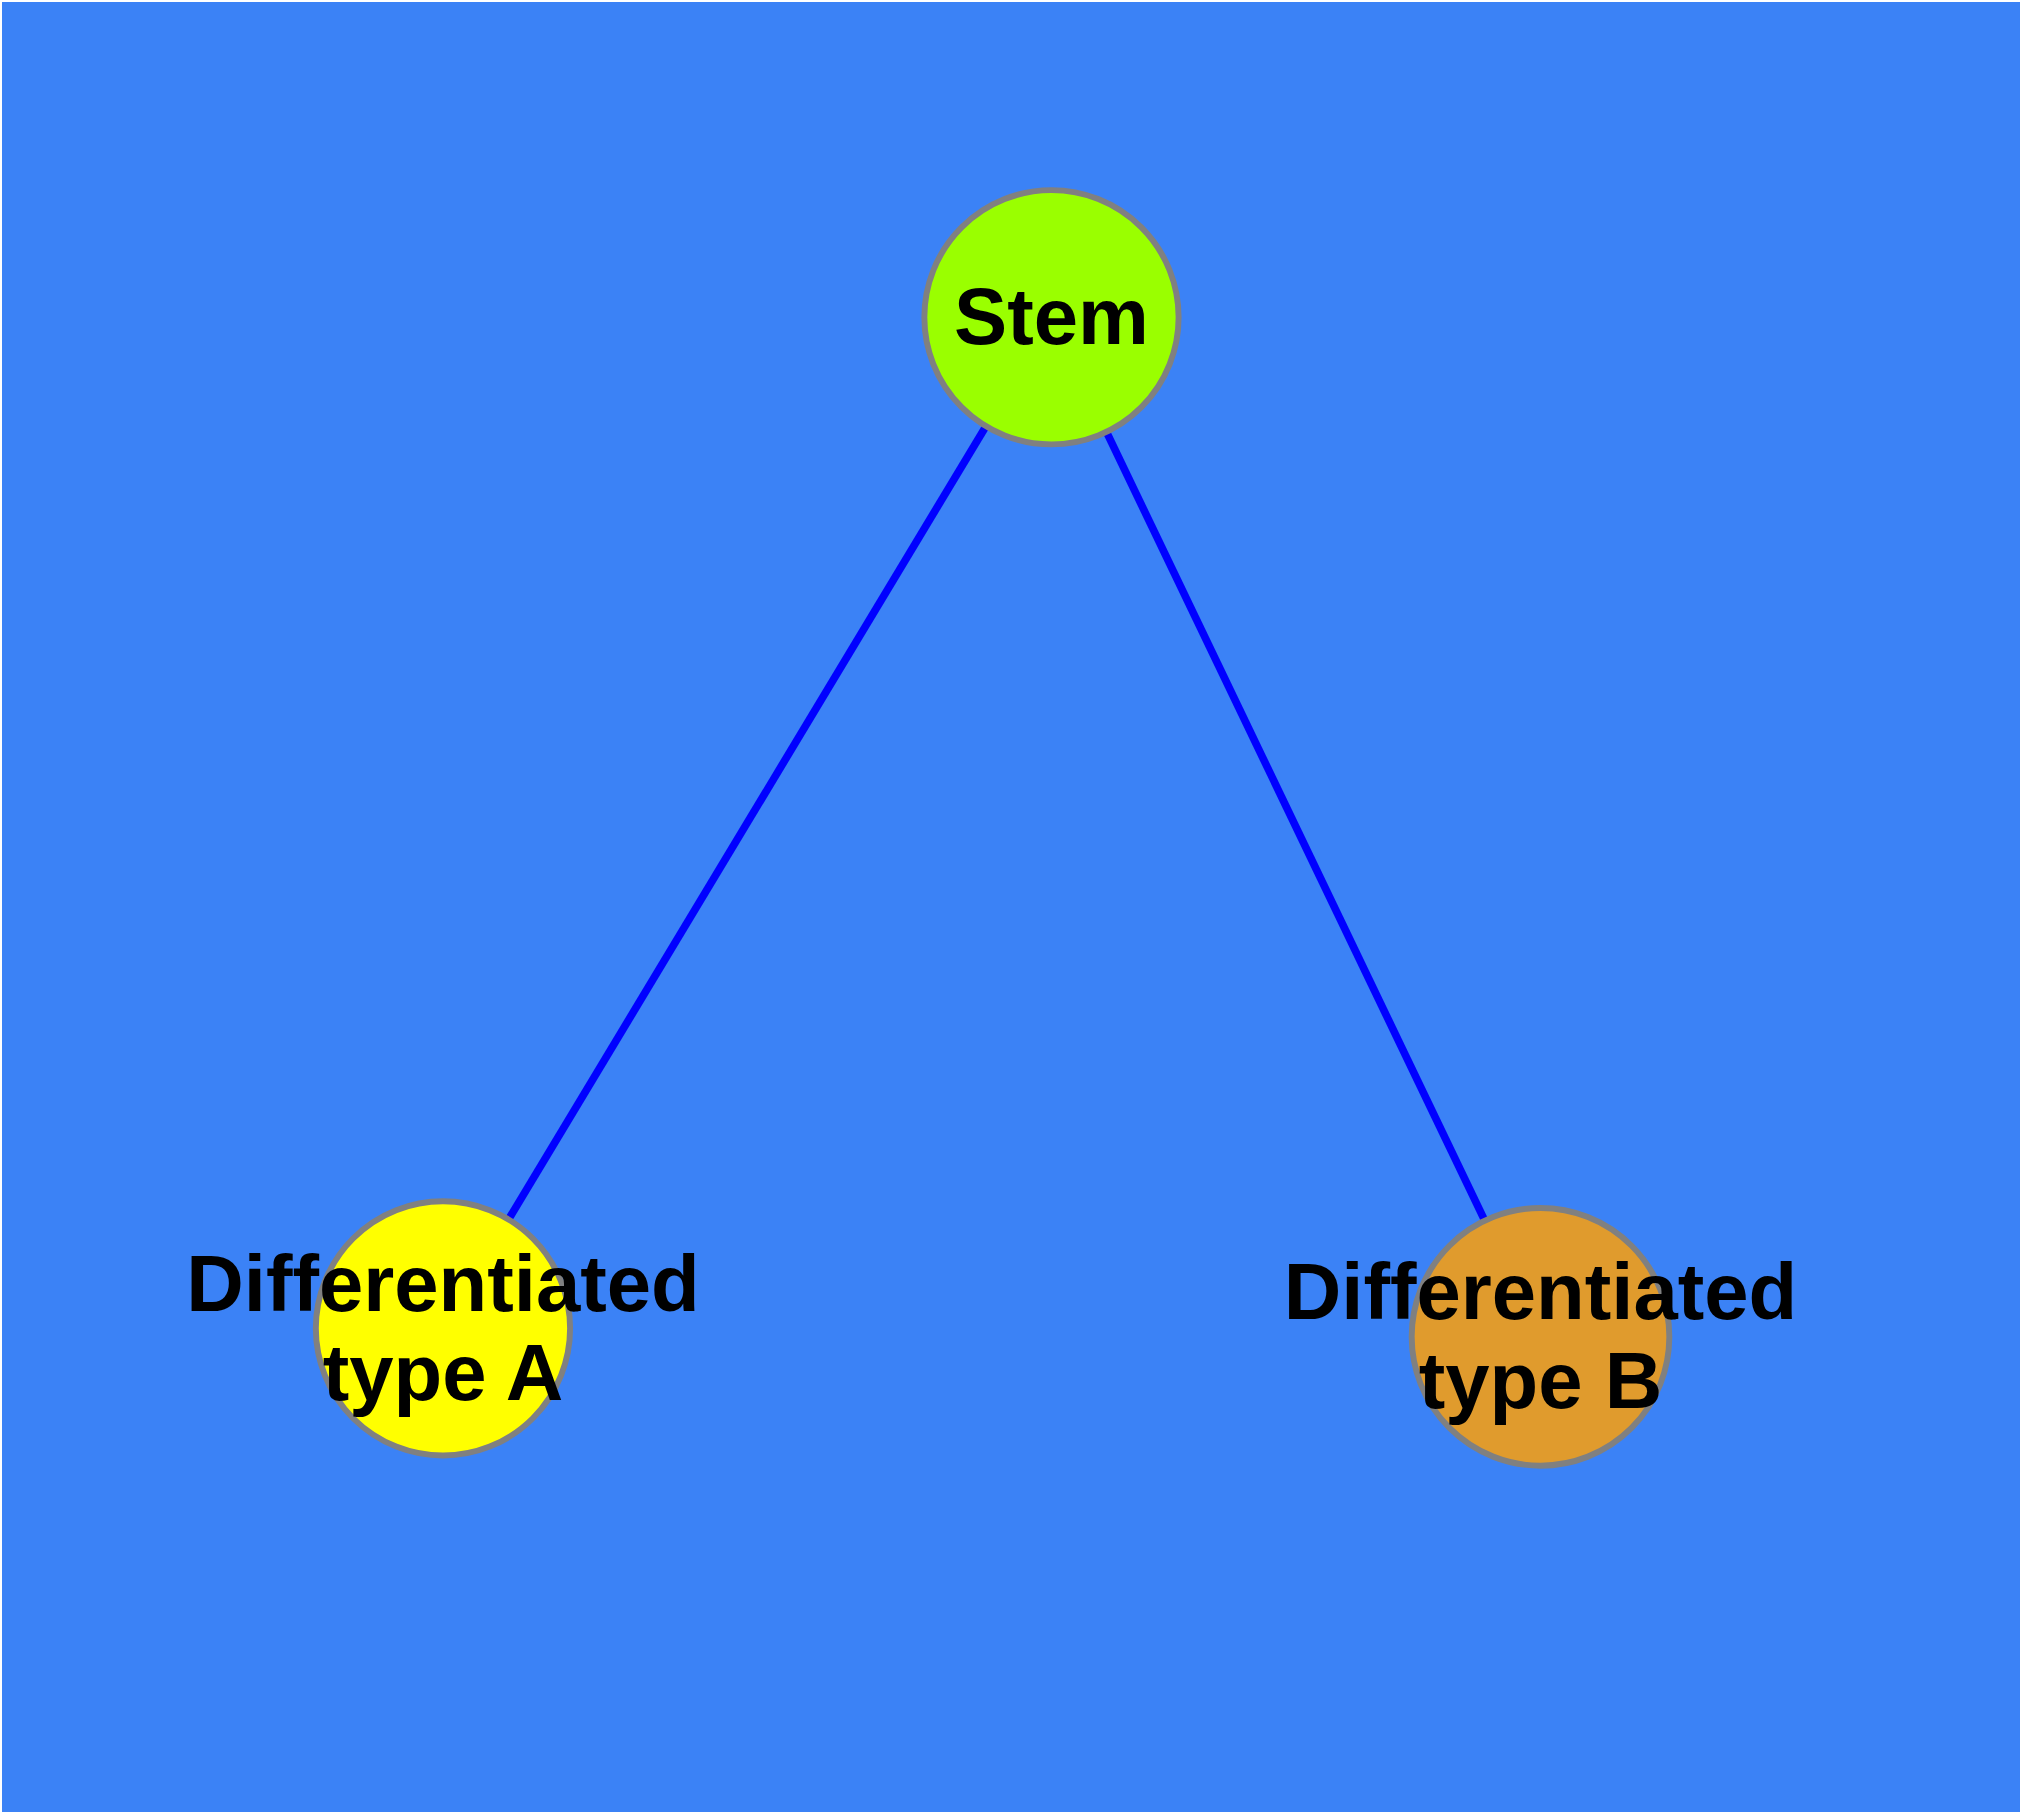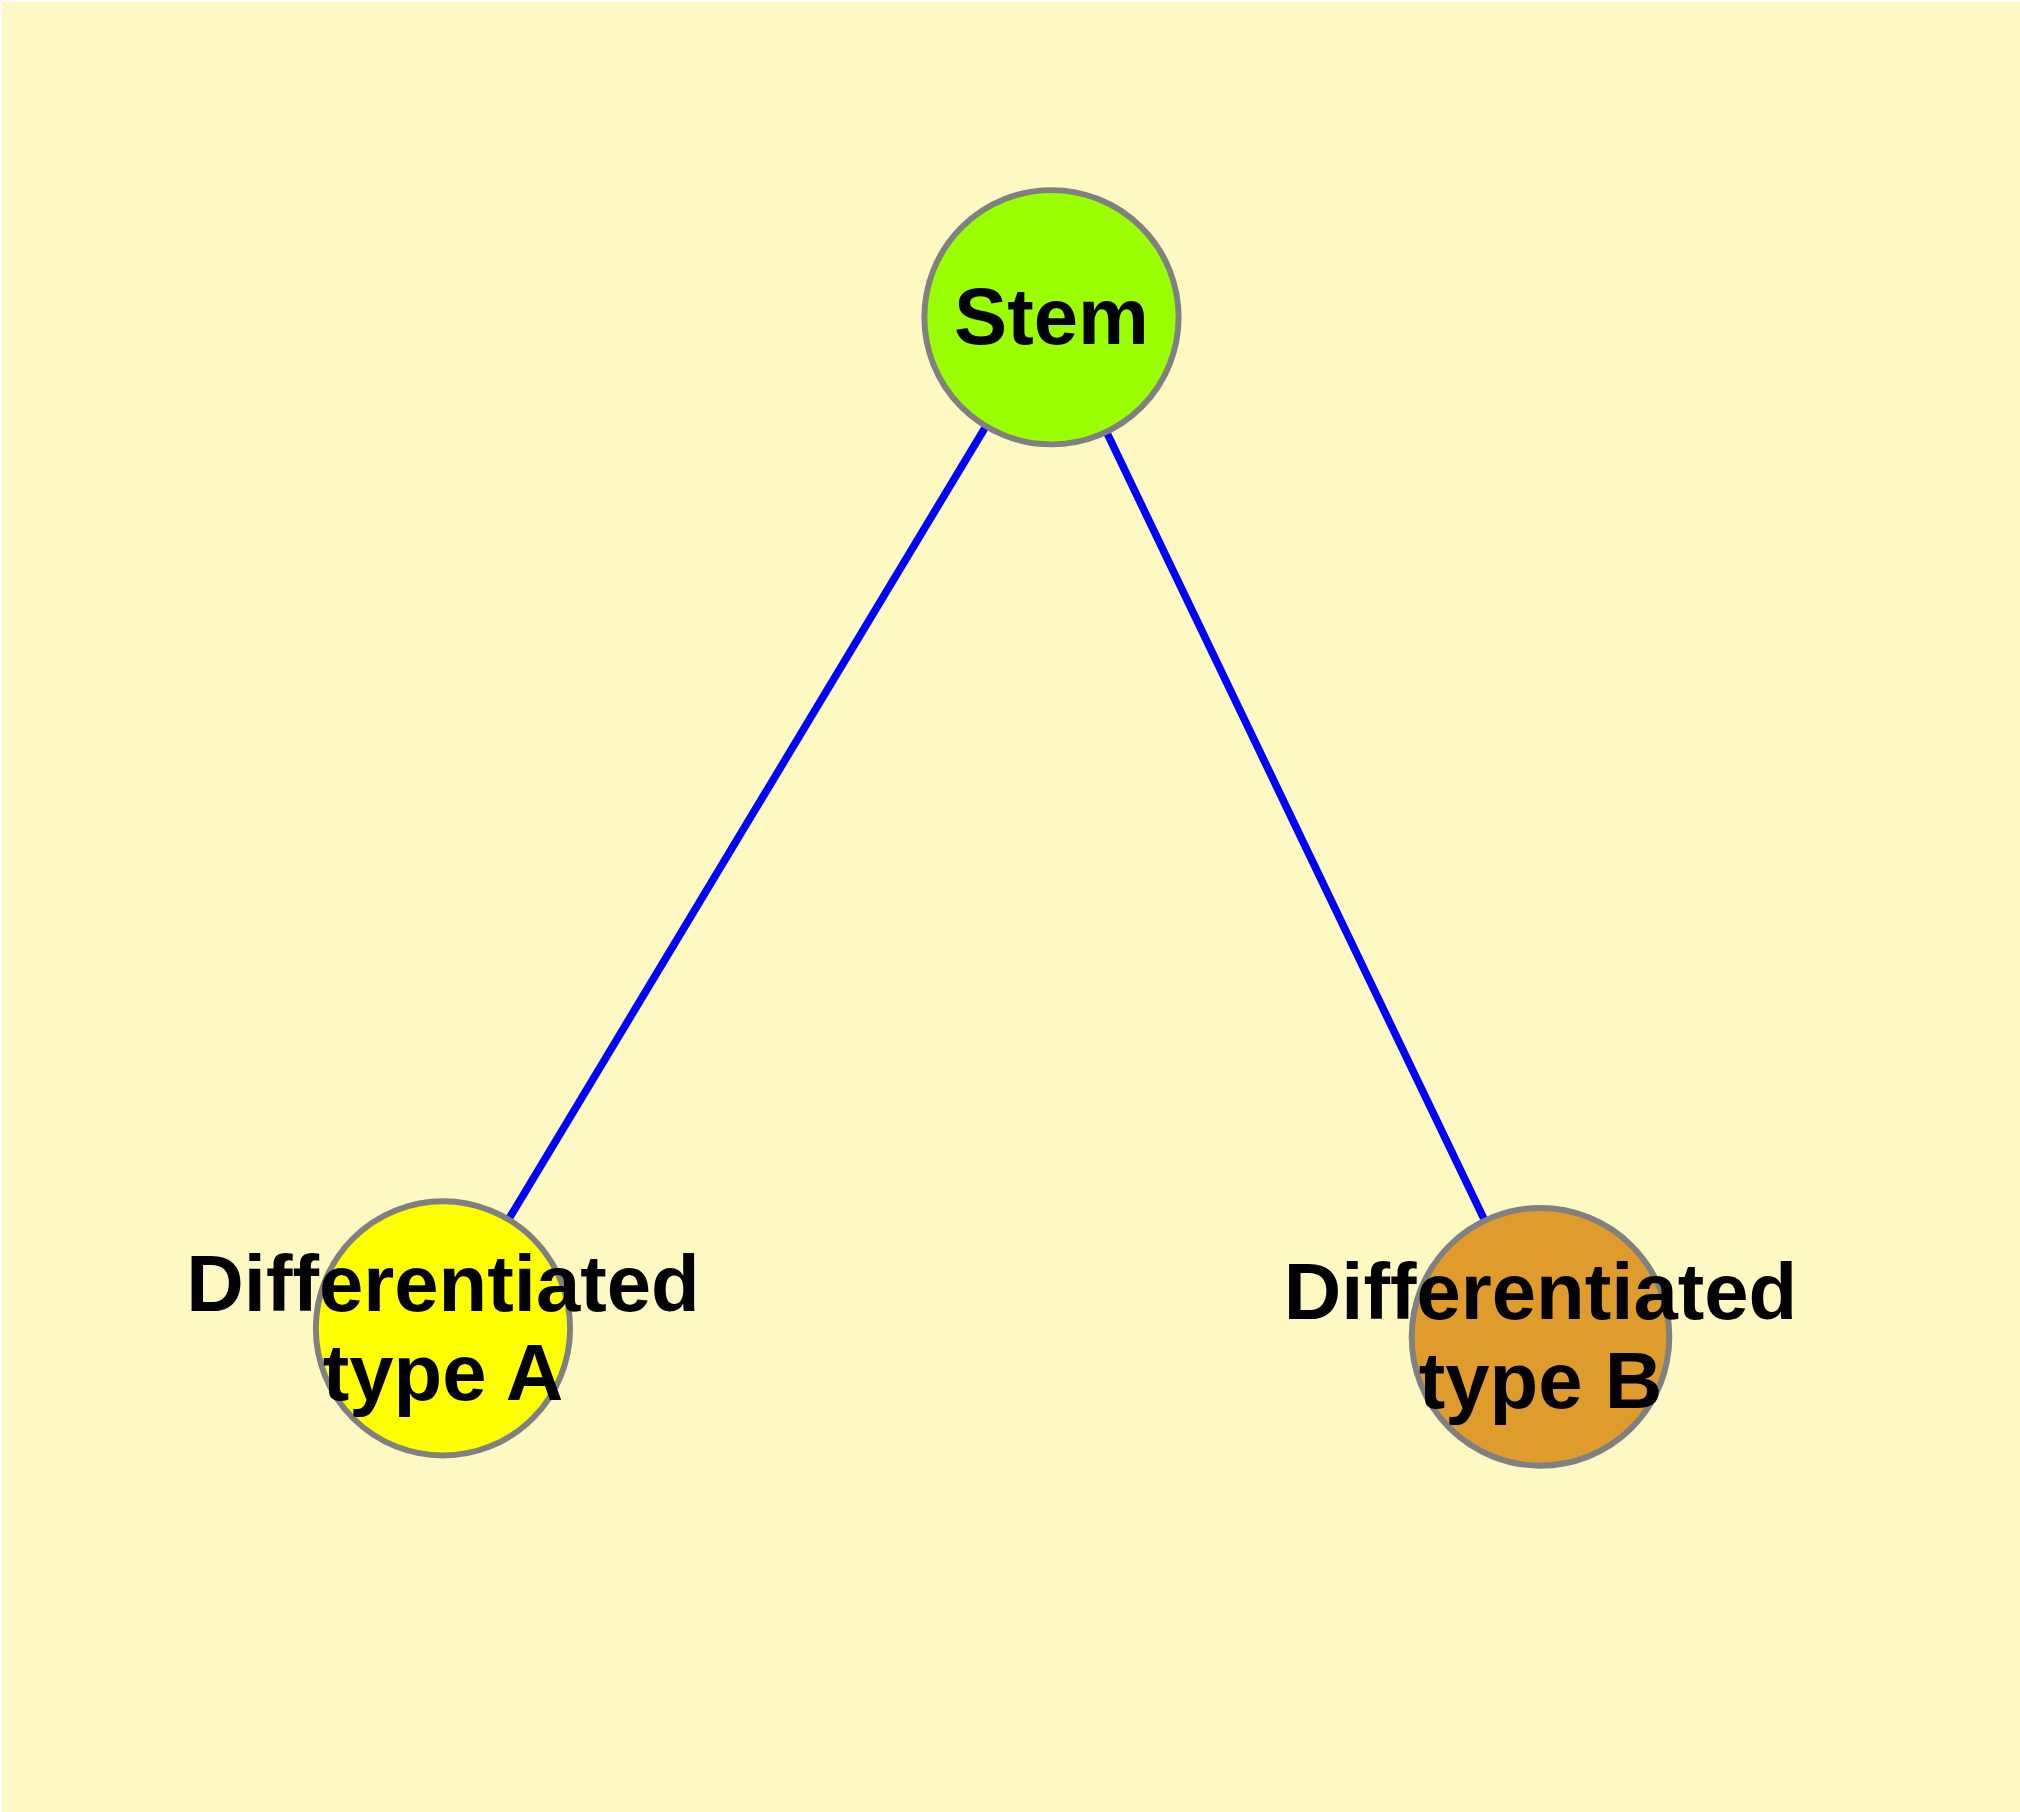--- a/index.html
+++ b/index.html
@@ -40,21 +40,21 @@
     font-weight: bold;
     font-size: 94px;
     fill: #000000;
     text-anchor: middle;
     dominant-baseline: auto;
   }
 </style>
 </head>
 <body>
 
-<div id="canvas" style="width: 2021px; height: 1812px; background: #fef9c3;">
+<div id="canvas" style="width: 2021px; height: 1812px; background: #3b82f6;">
   <svg id="graph-svg" viewBox="0 0 2384 2138">
 
     <g>
       <line class="edge-line" id="edge-stem-to-a" x1="1160.135784909692" y1="501.3760565497737" x2="597.8642150903081" y2="1435.6239434502263" stroke="#0000ff"></line>
       <line class="edge-line" id="edge-stem-to-b" x1="1303.301916149791" y1="508.1494023019039" x2="1748.83315780849" y2="1437.047294356349" stroke="#0000ff"></line>
     </g>
 
     <g>
 
       <g>

